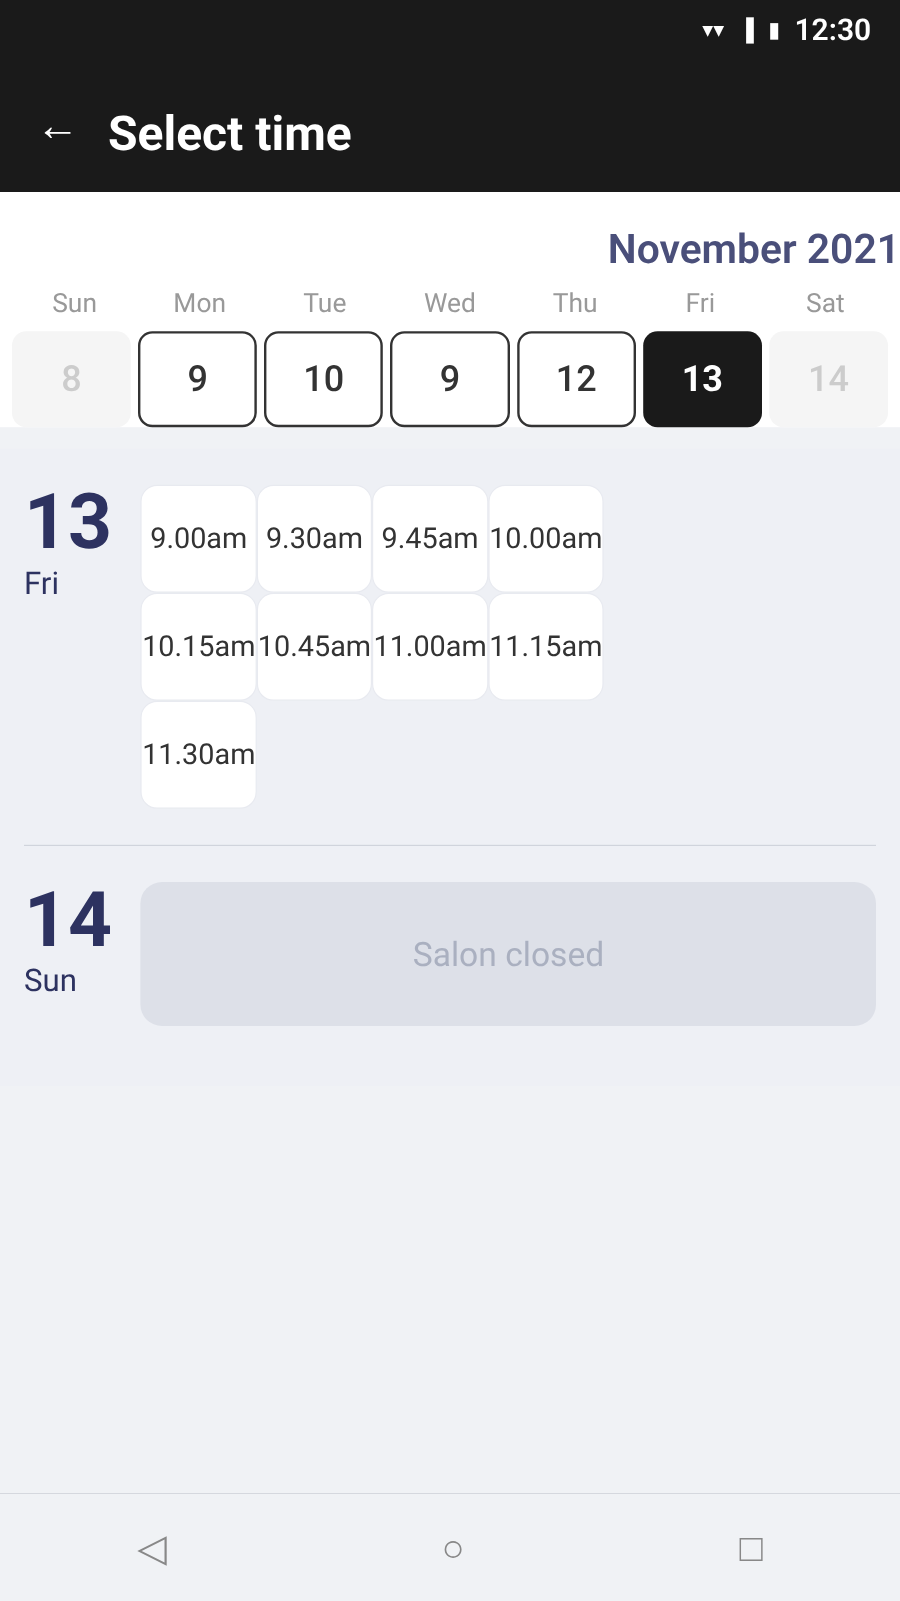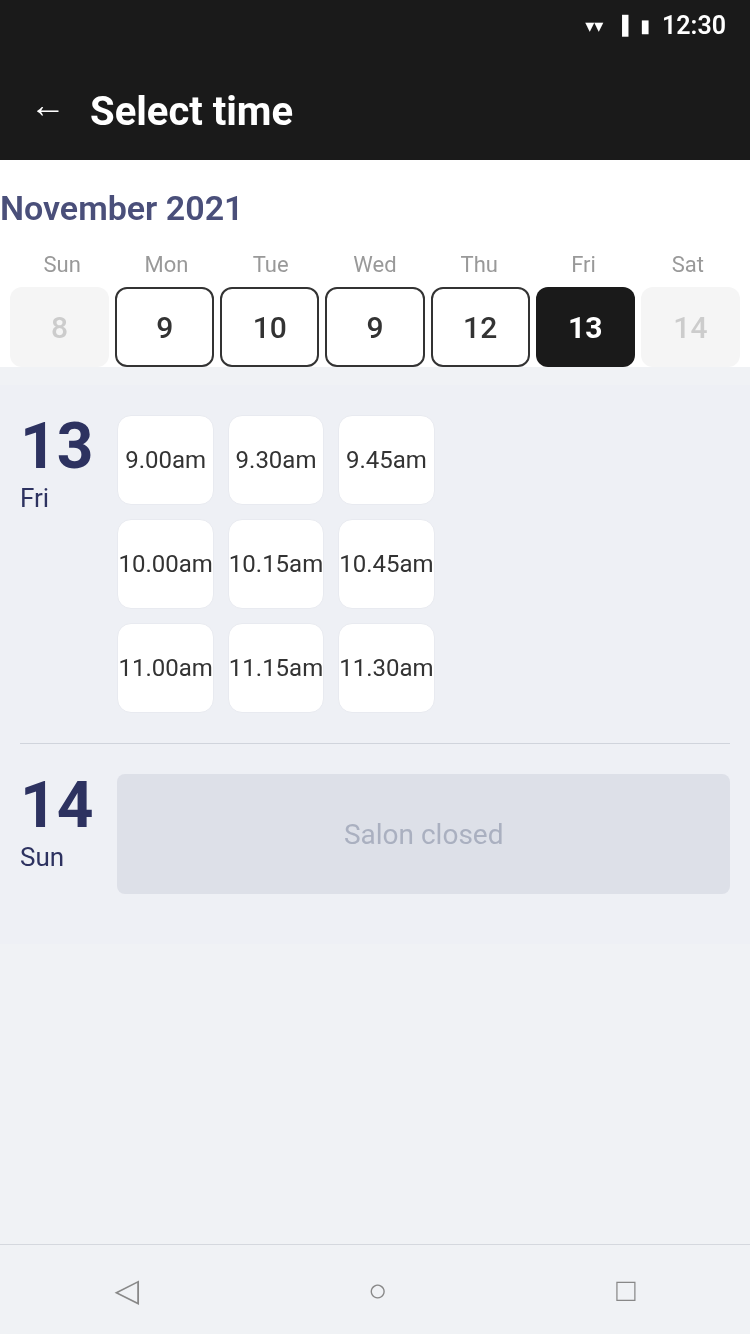--- a/index.html
+++ b/index.html
@@ -55,25 +55,25 @@
       font-weight: 700;
       margin-top: 12px;
     }
 
     
     .calendar-section {
       background: white;
       padding: 28px 0 0 0;
     }
     .month-title {
-      text-align: left;
+      text-align: right;
       font-size: 34px;
       font-weight: 600;
       color: #4a4f7a;
-      margin-bottom: 24px;
+      margin-bottom: 13px;
     }
     .weekdays {
       display: grid;
       grid-template-columns: repeat(7, 1fr);
       padding: 0 10px;
       margin-bottom: 10px;
     }
     .weekday {
       text-align: center;
       font-size: 22px;
@@ -151,22 +151,21 @@
       line-height: 1;
     }
     .day-name {
       font-size: 26px;
       color: #2d3260;
       font-weight: 400;
       margin-top: 4px;
     }
     .time-grid {
       display: grid;
-      grid-template-columns: repeat(3, 1fr);
-      gap: 14px;
+      grid-template-columns: repeat(4, 1fr);
       margin-left: 0;
     }
     .time-slot {
       background: white;
       border-radius: 14px;
       height: 90px;
       display: flex;
       align-items: center;
       justify-content: center;
       font-size: 24px;
@@ -182,21 +181,21 @@
     }
 
     .closed-block {
       display: flex;
       align-items: flex-start;
       gap: 24px;
     }
     .closed-message {
       flex: 1;
       background: #dde0e8;
-      border-radius: 8px;
+      border-radius: 18px;
       height: 120px;
       display: flex;
       align-items: center;
       justify-content: center;
       font-size: 28px;
       color: #aab0c0;
     }
 
     
     .bottom-nav {

